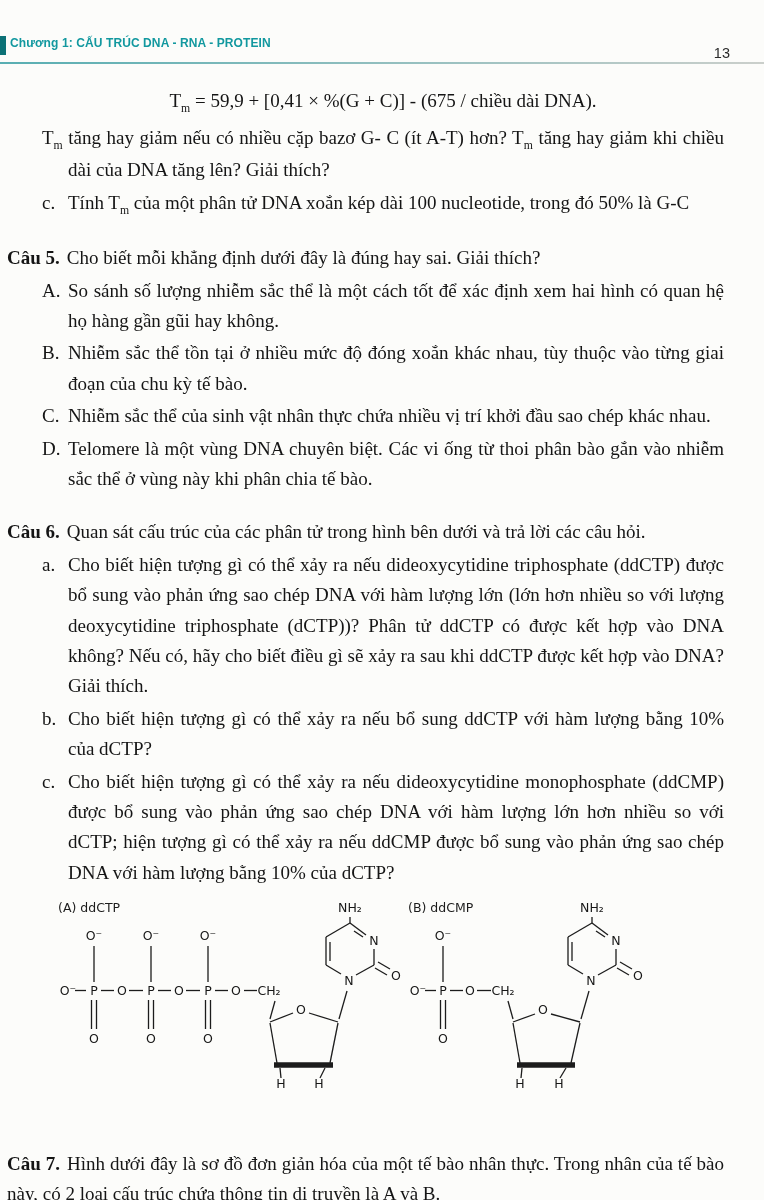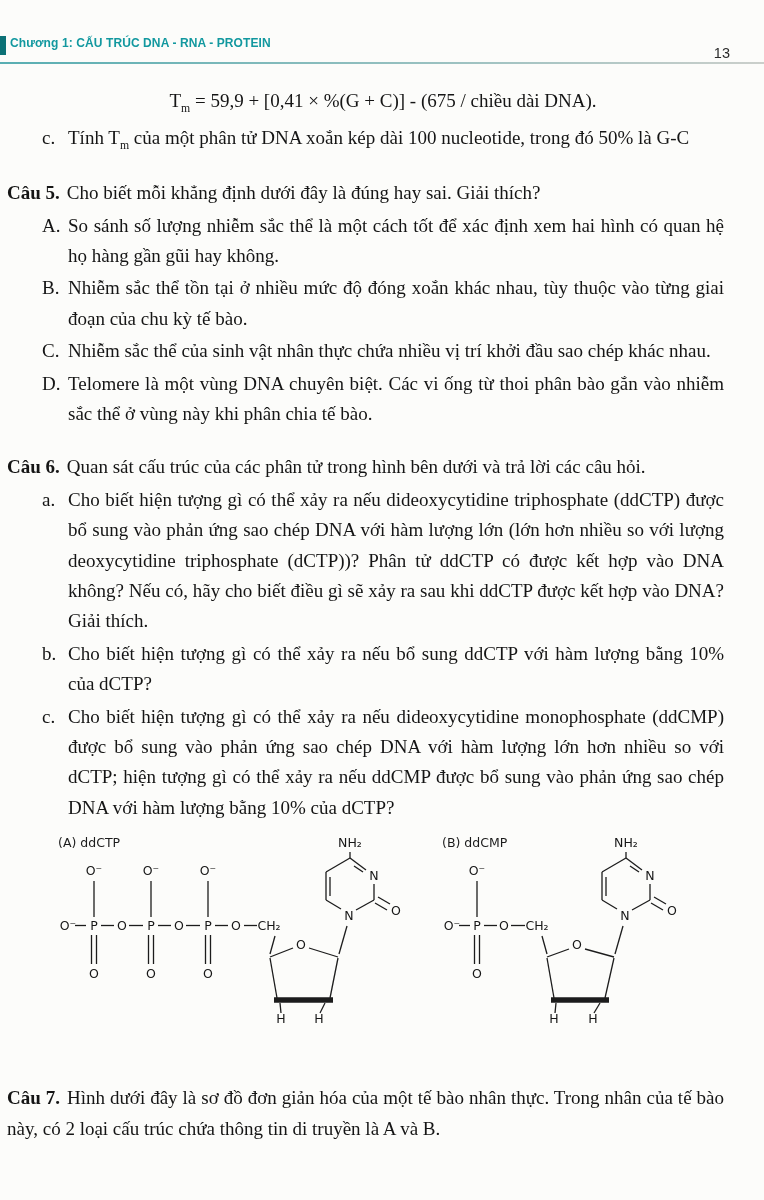--- a/index.html
+++ b/index.html
@@ -19,21 +19,21 @@
   .content{position:absolute;top:86px;left:42px;width:682px;font-size:19px;
         line-height:1.6;text-align:justify;}
   sub{font-size:0.62em;}
   .formula{text-align:center;margin:0 0 4px 0;}
   .hang{padding-left:26px;text-indent:-26px;margin:0 0 2px 0;}
   .item{display:flex;margin:0 0 2px 0;}
   .letter{width:26px;flex:0 0 26px;}
   .itext{flex:1;text-align:justify;}
   .question{margin:23px 0 2px -35px;}
   .qlabel{margin-right:7px;font-weight:bold;}
-  .diagram{display:flex;gap:34px;padding-left:16px;margin:8px 0 6px 0;}
+  .diagram{display:flex;padding-left:16px;margin:8px 0 6px 0;}
   .molecule{position:relative;}
   .mol-label{position:absolute;left:0;top:2px;
         font-family:"DejaVu Sans",sans-serif;font-size:12.5px;color:#1c1c1c;}
   svg text{font-family:"DejaVu Sans",sans-serif;font-size:12.5px;fill:#161616;}
 </style>
 </head>
 <body>
 
 <div class="page">
 
@@ -41,20 +41,21 @@
     <span class="header-chip"></span>
     <span class="header-title">Chương 1: CẤU TRÚC DNA - RNA - PROTEIN</span>
     <span class="header-page">13</span>
     <span class="header-rule"></span>
   </div>
 
   <div class="content">
 
     <div class="formula"><span>T</span><sub>m</sub><span> = 59,9 + [0,41 × %(G + C)] - (675 / chiều dài DNA).</span></div>
 
+    <p class="hang"><span>T</span><sub>m</sub><span> tăng hay giảm nếu có nhiều cặp bazơ G- C (ít A-T) hơn? T</span><sub>m</sub><span> tăng hay giảm khi chiều dài của DNA tăng lên? Giải thích?</span></p>
 
     <div class="item">
       <span class="letter">c.</span>
       <div class="itext"><span>Tính T</span><sub>m</sub><span> của một phân tử DNA xoắn kép dài 100 nucleotide, trong đó 50% là G-C</span></div>
     </div>
 
     <p class="question"><span class="qlabel">Câu 5.</span><span>Cho biết mỗi khẳng định dưới đây là đúng hay sai. Giải thích?</span></p>
 
     <div class="item">
       <span class="letter">A.</span>

